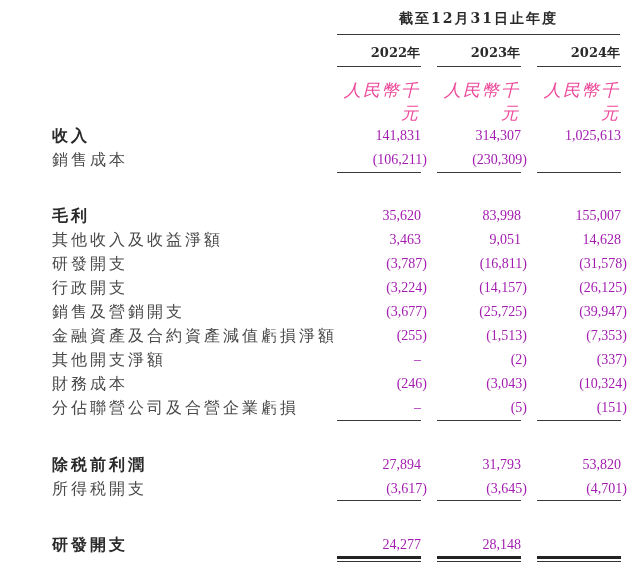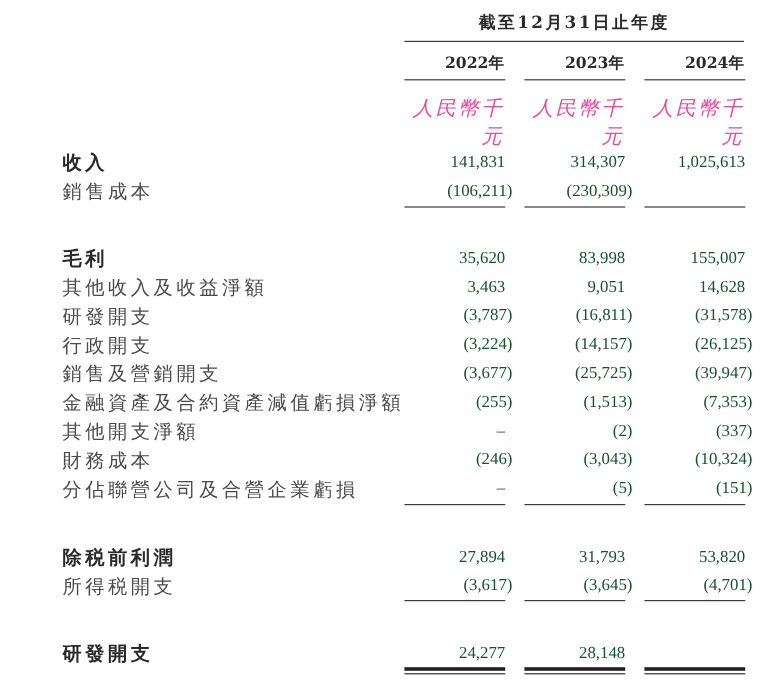--- a/index.html
+++ b/index.html
@@ -25,21 +25,21 @@
   }
   .row { position: absolute; left: 0; width: 640px; height: 24px; }
   .label {
     position: absolute; left: 20px; font-size: 16px; letter-spacing: 3px;
     color: #4a4a4a; top: 0; line-height: 20px; margin-left: 32px;
   }
   .label.bold { font-weight: bold; color: #2a2a2a; }
   .val {
     position: absolute; width: 90px; text-align: right;
     font-family: "Liberation Serif", "DejaVu Serif", serif;
-    font-size: 14px; color: #14532d; top: 0; line-height: 20px;
+    font-size: 14px; color: #a21caf; top: 0; line-height: 20px;
   }
   .val.c1 { left: 337px; }
   .val.c2 { left: 437px; }
   .val.c3 { left: 537px; }
   .val.paren { width: 90px; }
   .val.nonparen { width: 84px; }
   .dbl-thick { position: absolute; height: 3px; background: #222; }
   .dbl-thin { position: absolute; height: 1px; background: #333; }
 </style>
 </head>

